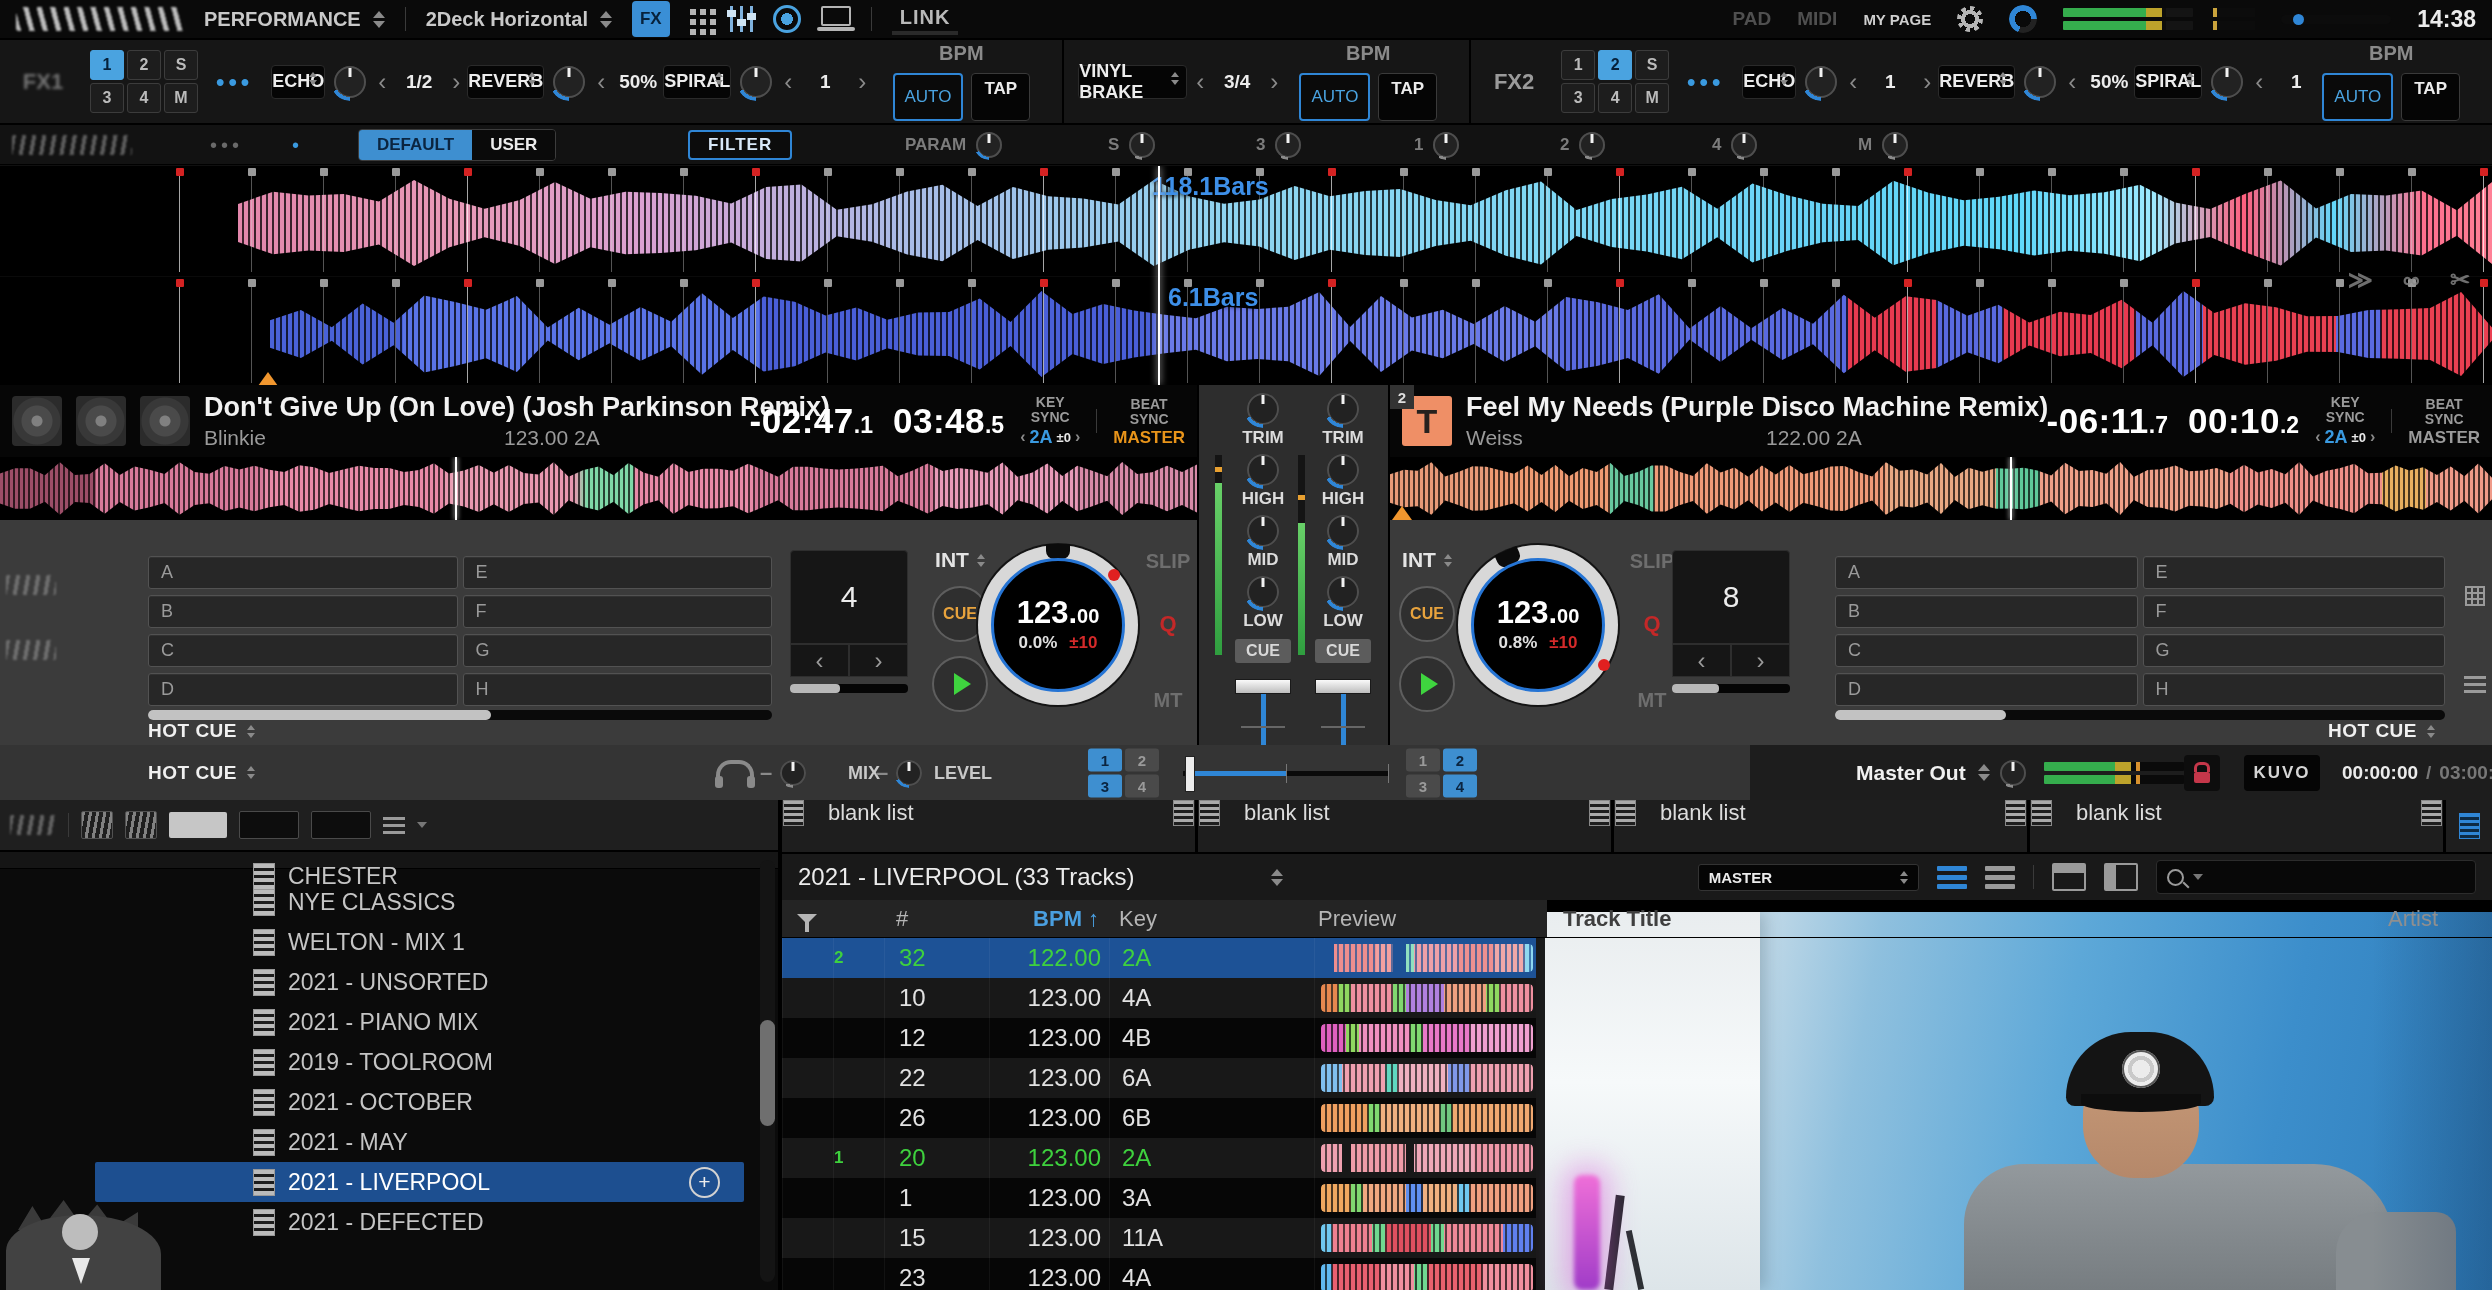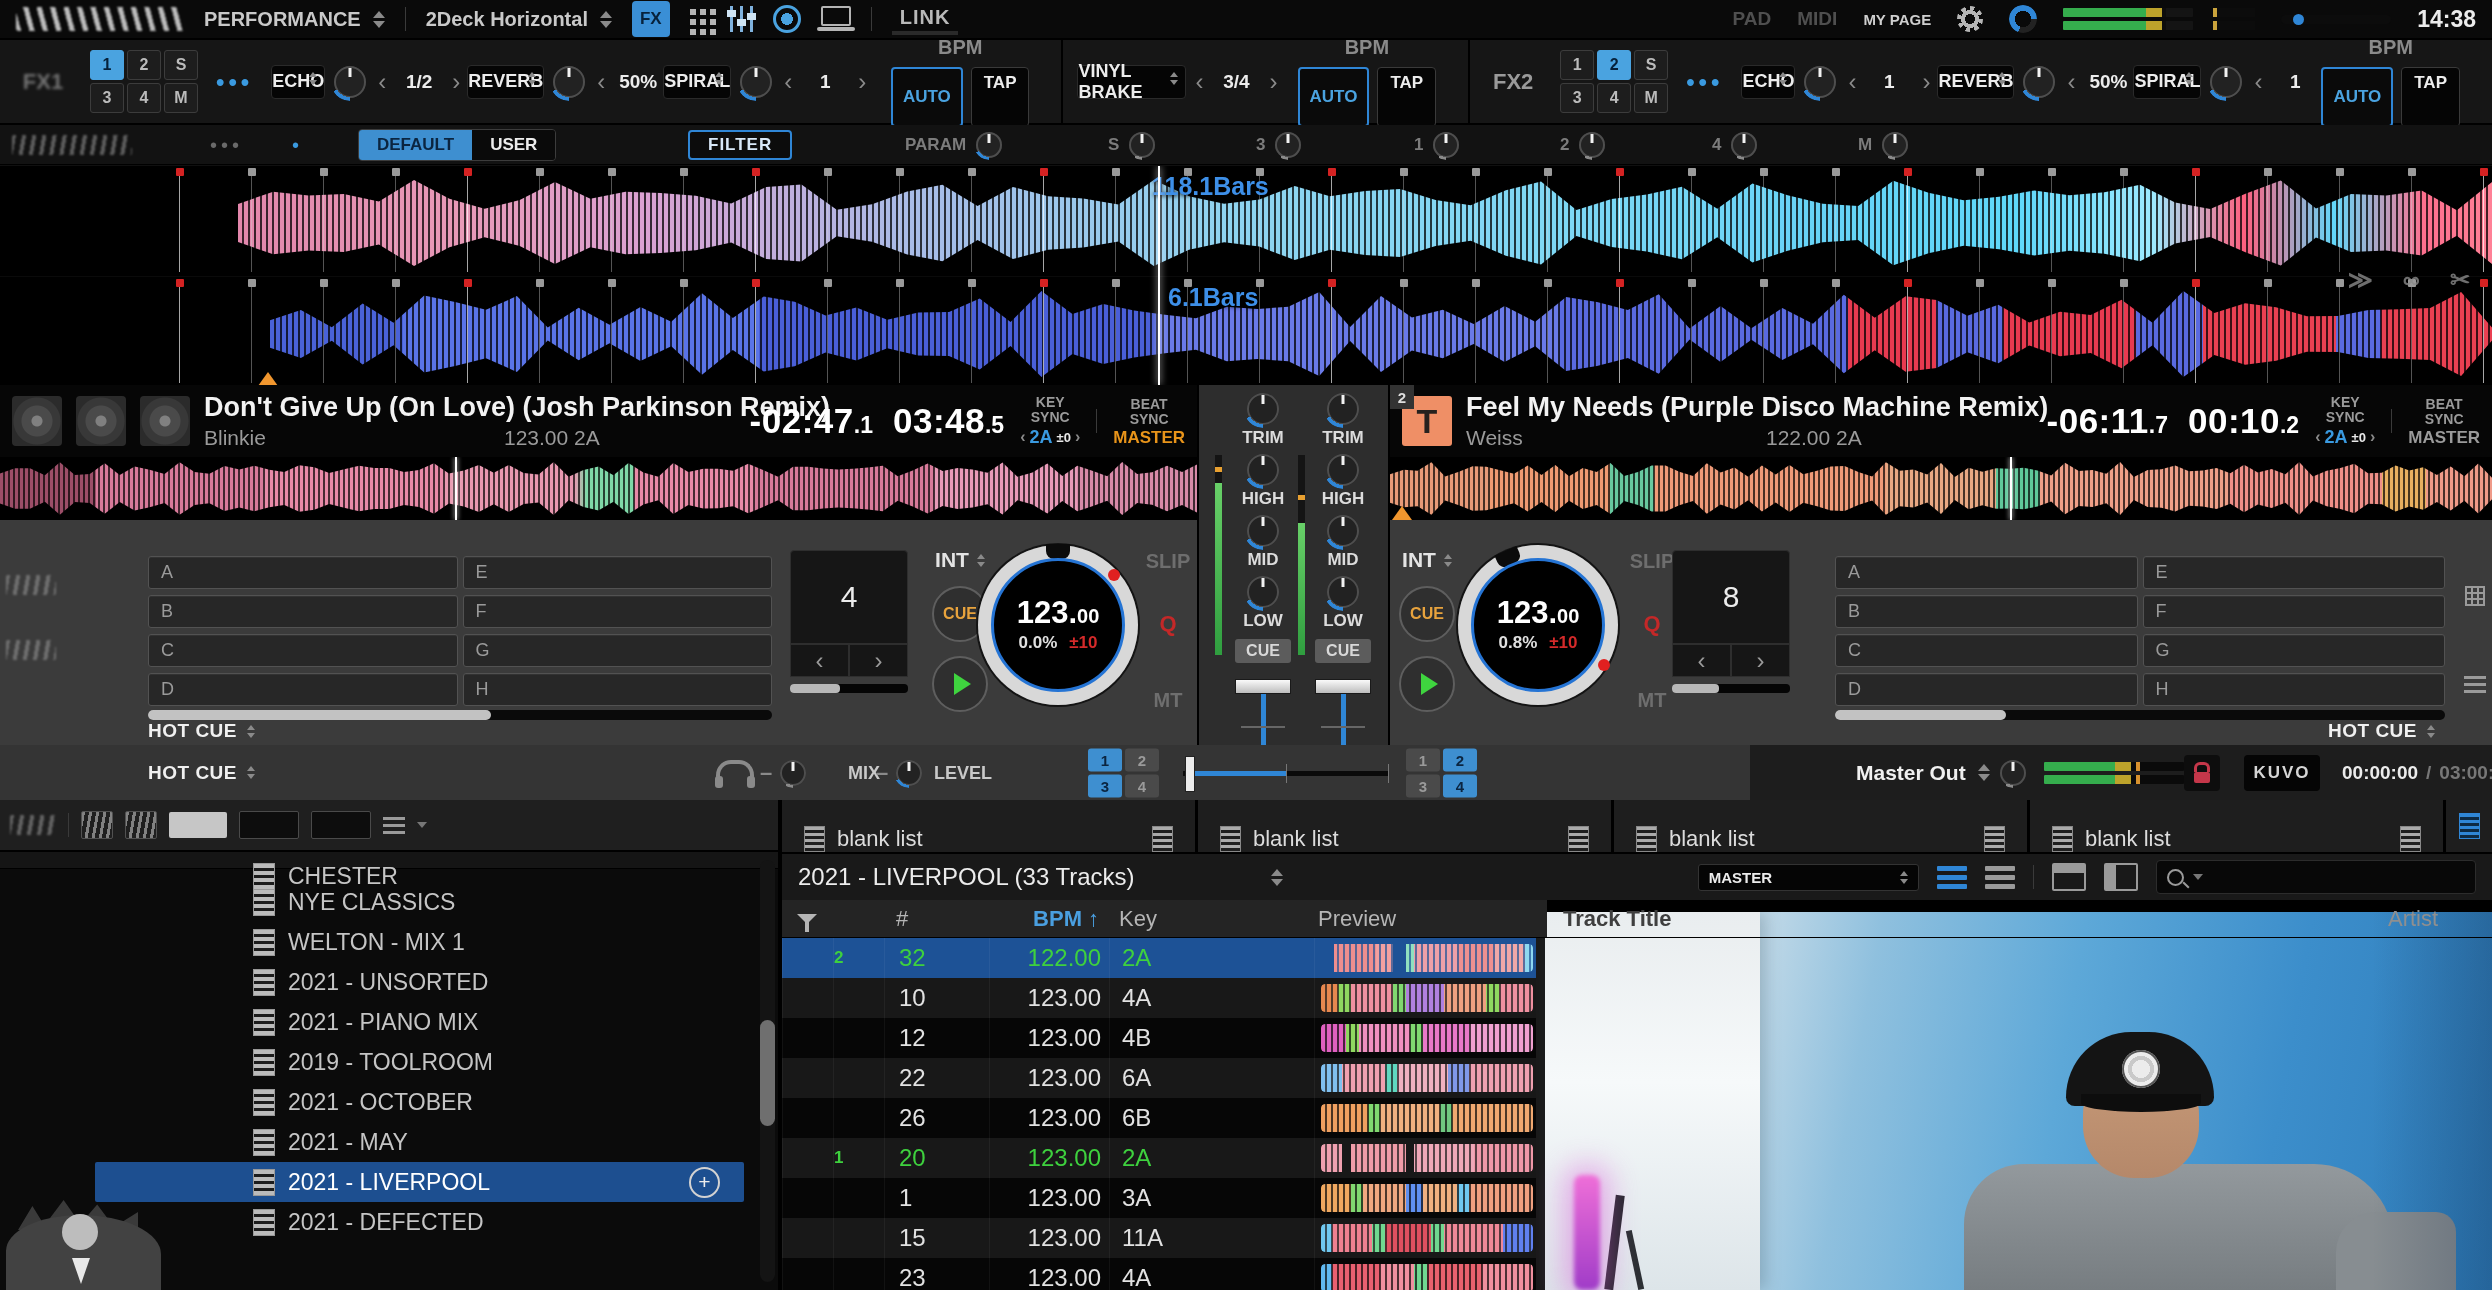--- a/index.html
+++ b/index.html
@@ -66,21 +66,21 @@
   .arr{color:#8a8a8a;font-size:24px;line-height:20px}
   .slot-val{color:#ececec;font-size:19px;font-weight:bold;min-width:42px;text-align:center}
   .knob{position:relative;width:32px;height:32px;border-radius:50%;background:#222;box-shadow:inset 0 0 0 2px #4e4e4e}
   .knob::before{content:'';position:absolute;inset:-3px;border-radius:50%;
      background:conic-gradient(from 180deg,#2f86d6 0 60deg,transparent 60deg);
      -webkit-mask:radial-gradient(circle,transparent 0 15px,#000 15px);mask:radial-gradient(circle,transparent 0 15px,#000 15px)}
   .knob::after{content:'';position:absolute;left:50%;top:2px;width:3px;height:9px;background:#f2f2f2;transform:translateX(-50%)}
   .bpm-block{display:flex;flex-direction:column;align-items:center;gap:8px;margin-left:auto;margin-right:18px}
   .bpm-lab{color:#8a8a8a;font-size:20px;font-weight:bold}
   .bpm-btns{display:flex;gap:8px}
-  .btn-auto{background:#0a0a0a;border:2px solid #2f86d6;border-radius:4px;color:#4aa3e0;font-weight:bold;font-size:17px;padding:18px 10px}
+  .btn-auto{background:#0a0a0a;border:2px solid #2f86d6;border-radius:4px;color:#4aa3e0;font-weight:normal;font-size:17px;padding:12px 10px}
   .btn-tap{background:#050505;border:1px solid #3a3a3a;border-radius:4px;color:#ececec;font-weight:bold;font-size:17px;padding:5px 12px}
   .fx-mid .fx-slot{width:200px}
 
   
   .subrow{position:absolute;left:0;top:125px;width:100%;height:40px;background:#121212;border-bottom:1px solid #000;box-sizing:border-box}
   .subrow>*{position:absolute;top:50%;transform:translateY(-50%)}
   .artifact{height:20px;border-radius:2px;opacity:.55;filter:blur(.8px);background:repeating-linear-gradient(100deg,#9a9a9a 0 4px,transparent 4px 10px)}
   .sub-dots{color:#6a6a6a;font-size:20px;letter-spacing:4px}
   .sub-dot{color:#3a9ae0;font-size:20px}
   .pillpair{display:flex;border:1px solid #3c3c3c;border-radius:4px;overflow:hidden}
@@ -239,21 +239,21 @@
   .side-scroll{position:absolute;right:3px;top:60px;bottom:8px;width:15px;background:#141414;border-radius:8px}
   .side-scroll i{position:absolute;left:0;right:0;top:38%;height:25%;background:#6f6f6f;border-radius:8px}
   .sil{position:absolute;left:0;bottom:0;width:180px;height:95px}
   .sil .body{position:absolute;left:6px;bottom:0;width:155px;height:75px;background:#424242;border-radius:55% 60% 0 0}
   .sil .spike{position:absolute;left:18px;bottom:60px;width:120px;height:30px;background:#3a3a3a;clip-path:polygon(0 100%,12% 20%,22% 85%,38% 0,52% 80%,66% 15%,80% 90%,100% 40%,100% 100%)}
   .sil .head{position:absolute;left:62px;bottom:40px;width:36px;height:36px;border-radius:50%;background:#bdbdbd}
   .sil .collar{position:absolute;left:72px;bottom:6px;width:0;height:0;border-left:9px solid transparent;border-right:9px solid transparent;border-top:26px solid #e8e8e8}
 
   .rpane{position:absolute;left:782px;right:0;top:0;bottom:0}
   .panes{height:52px;display:flex;gap:3px;background:#000}
-  .pane{flex:1;background:#1e1e1e;display:flex;align-items:flex-end;gap:12px;padding:0 22px;color:#dcdcdc;font-size:22px}
+  .pane{flex:1;background:#1e1e1e;display:flex;align-items:flex-start;gap:24px;padding:0 1px;color:#dcdcdc;font-size:22px}
   .pane-ico{width:19px;height:24px;flex:none;border:1px solid #888;background:repeating-linear-gradient(180deg,#aaa 0 3px,#1e1e1e 3px 6px)}
   .pane .right-ico{margin-left:auto}
   .pane-last{flex:none;width:46px;background:#1e1e1e;display:flex;align-items:center;justify-content:center}
   .pane-ico.blue{border-color:#2f86d6;background:repeating-linear-gradient(180deg,#2f86d6 0 3px,#0d2a44 3px 6px)}
   .plheader{height:48px;background:#191919;border-top:2px solid #000;display:flex;align-items:center;gap:16px;padding:0 16px;box-sizing:border-box}
   .pltitle{color:#ececec;font-size:24px}
   .plheader .chv{margin-left:120px}
   .plright{margin-left:auto;display:flex;align-items:center;gap:18px}
   .masterpill{display:flex;align-items:center;gap:8px;background:#050505;border:1px solid #333;border-radius:3px;padding:4px 10px;color:#ececec;font-size:15px;font-weight:bold}
   .vi{display:flex;flex-direction:column;gap:4px;width:30px}

